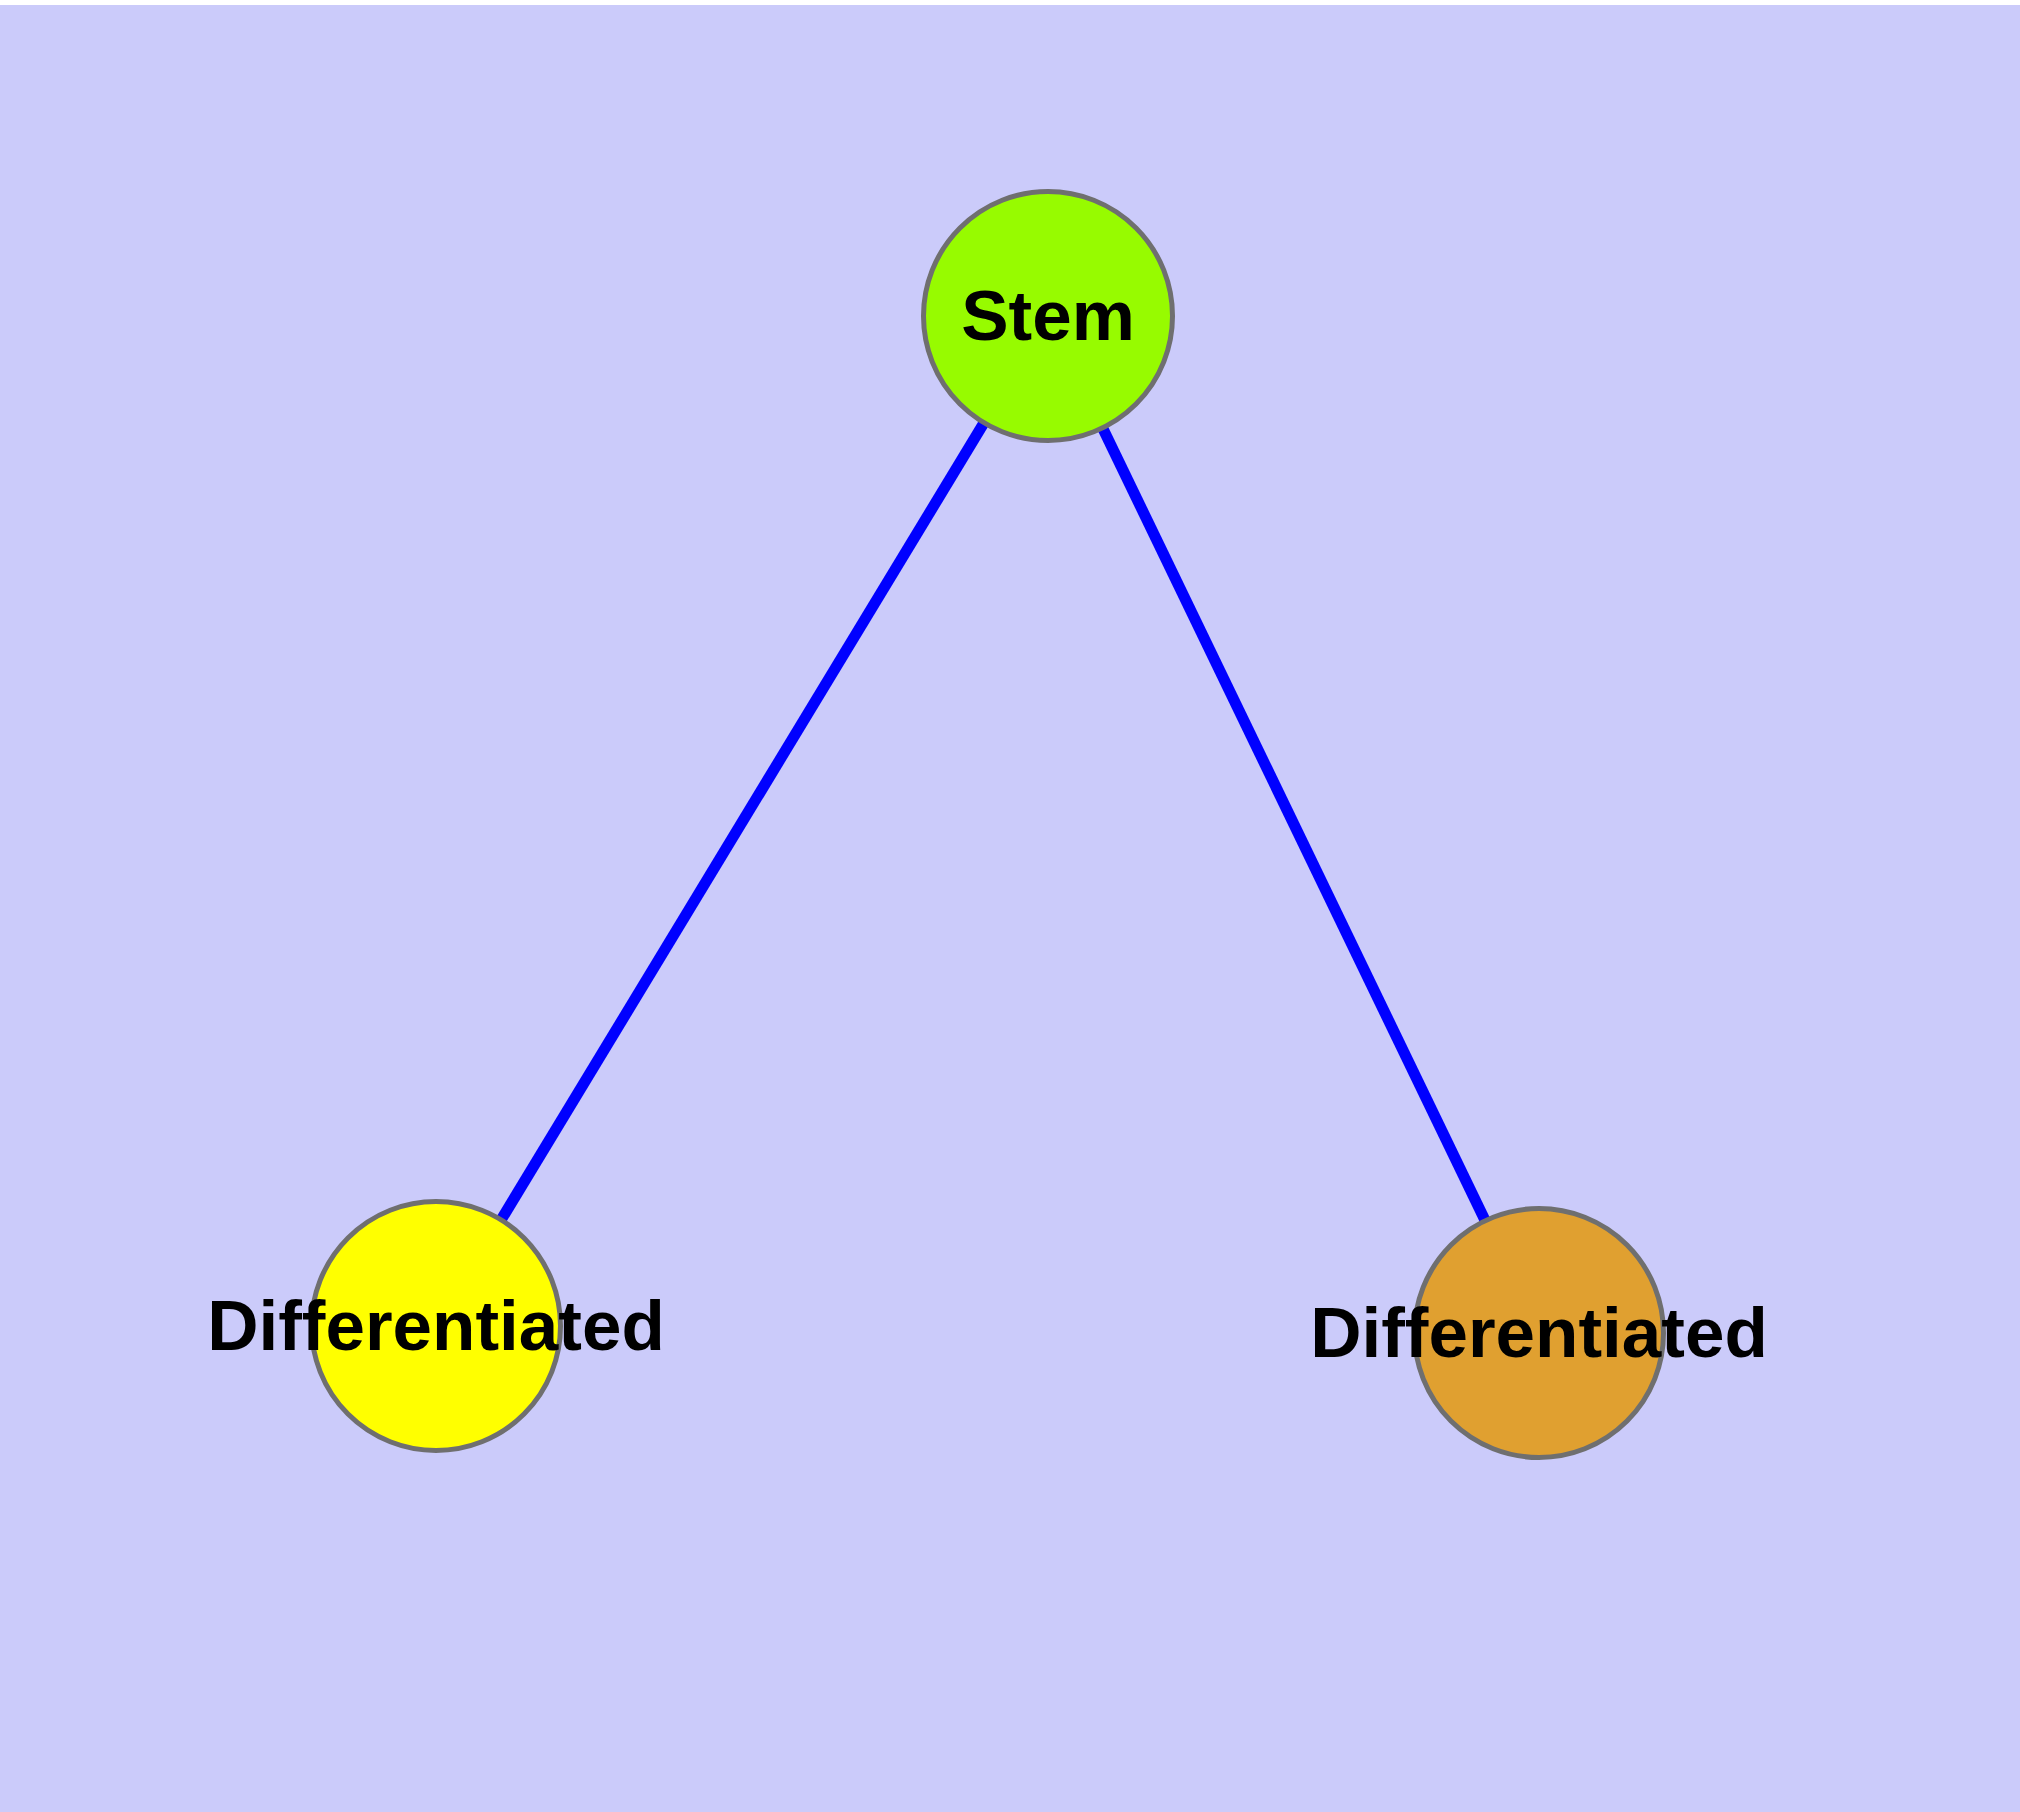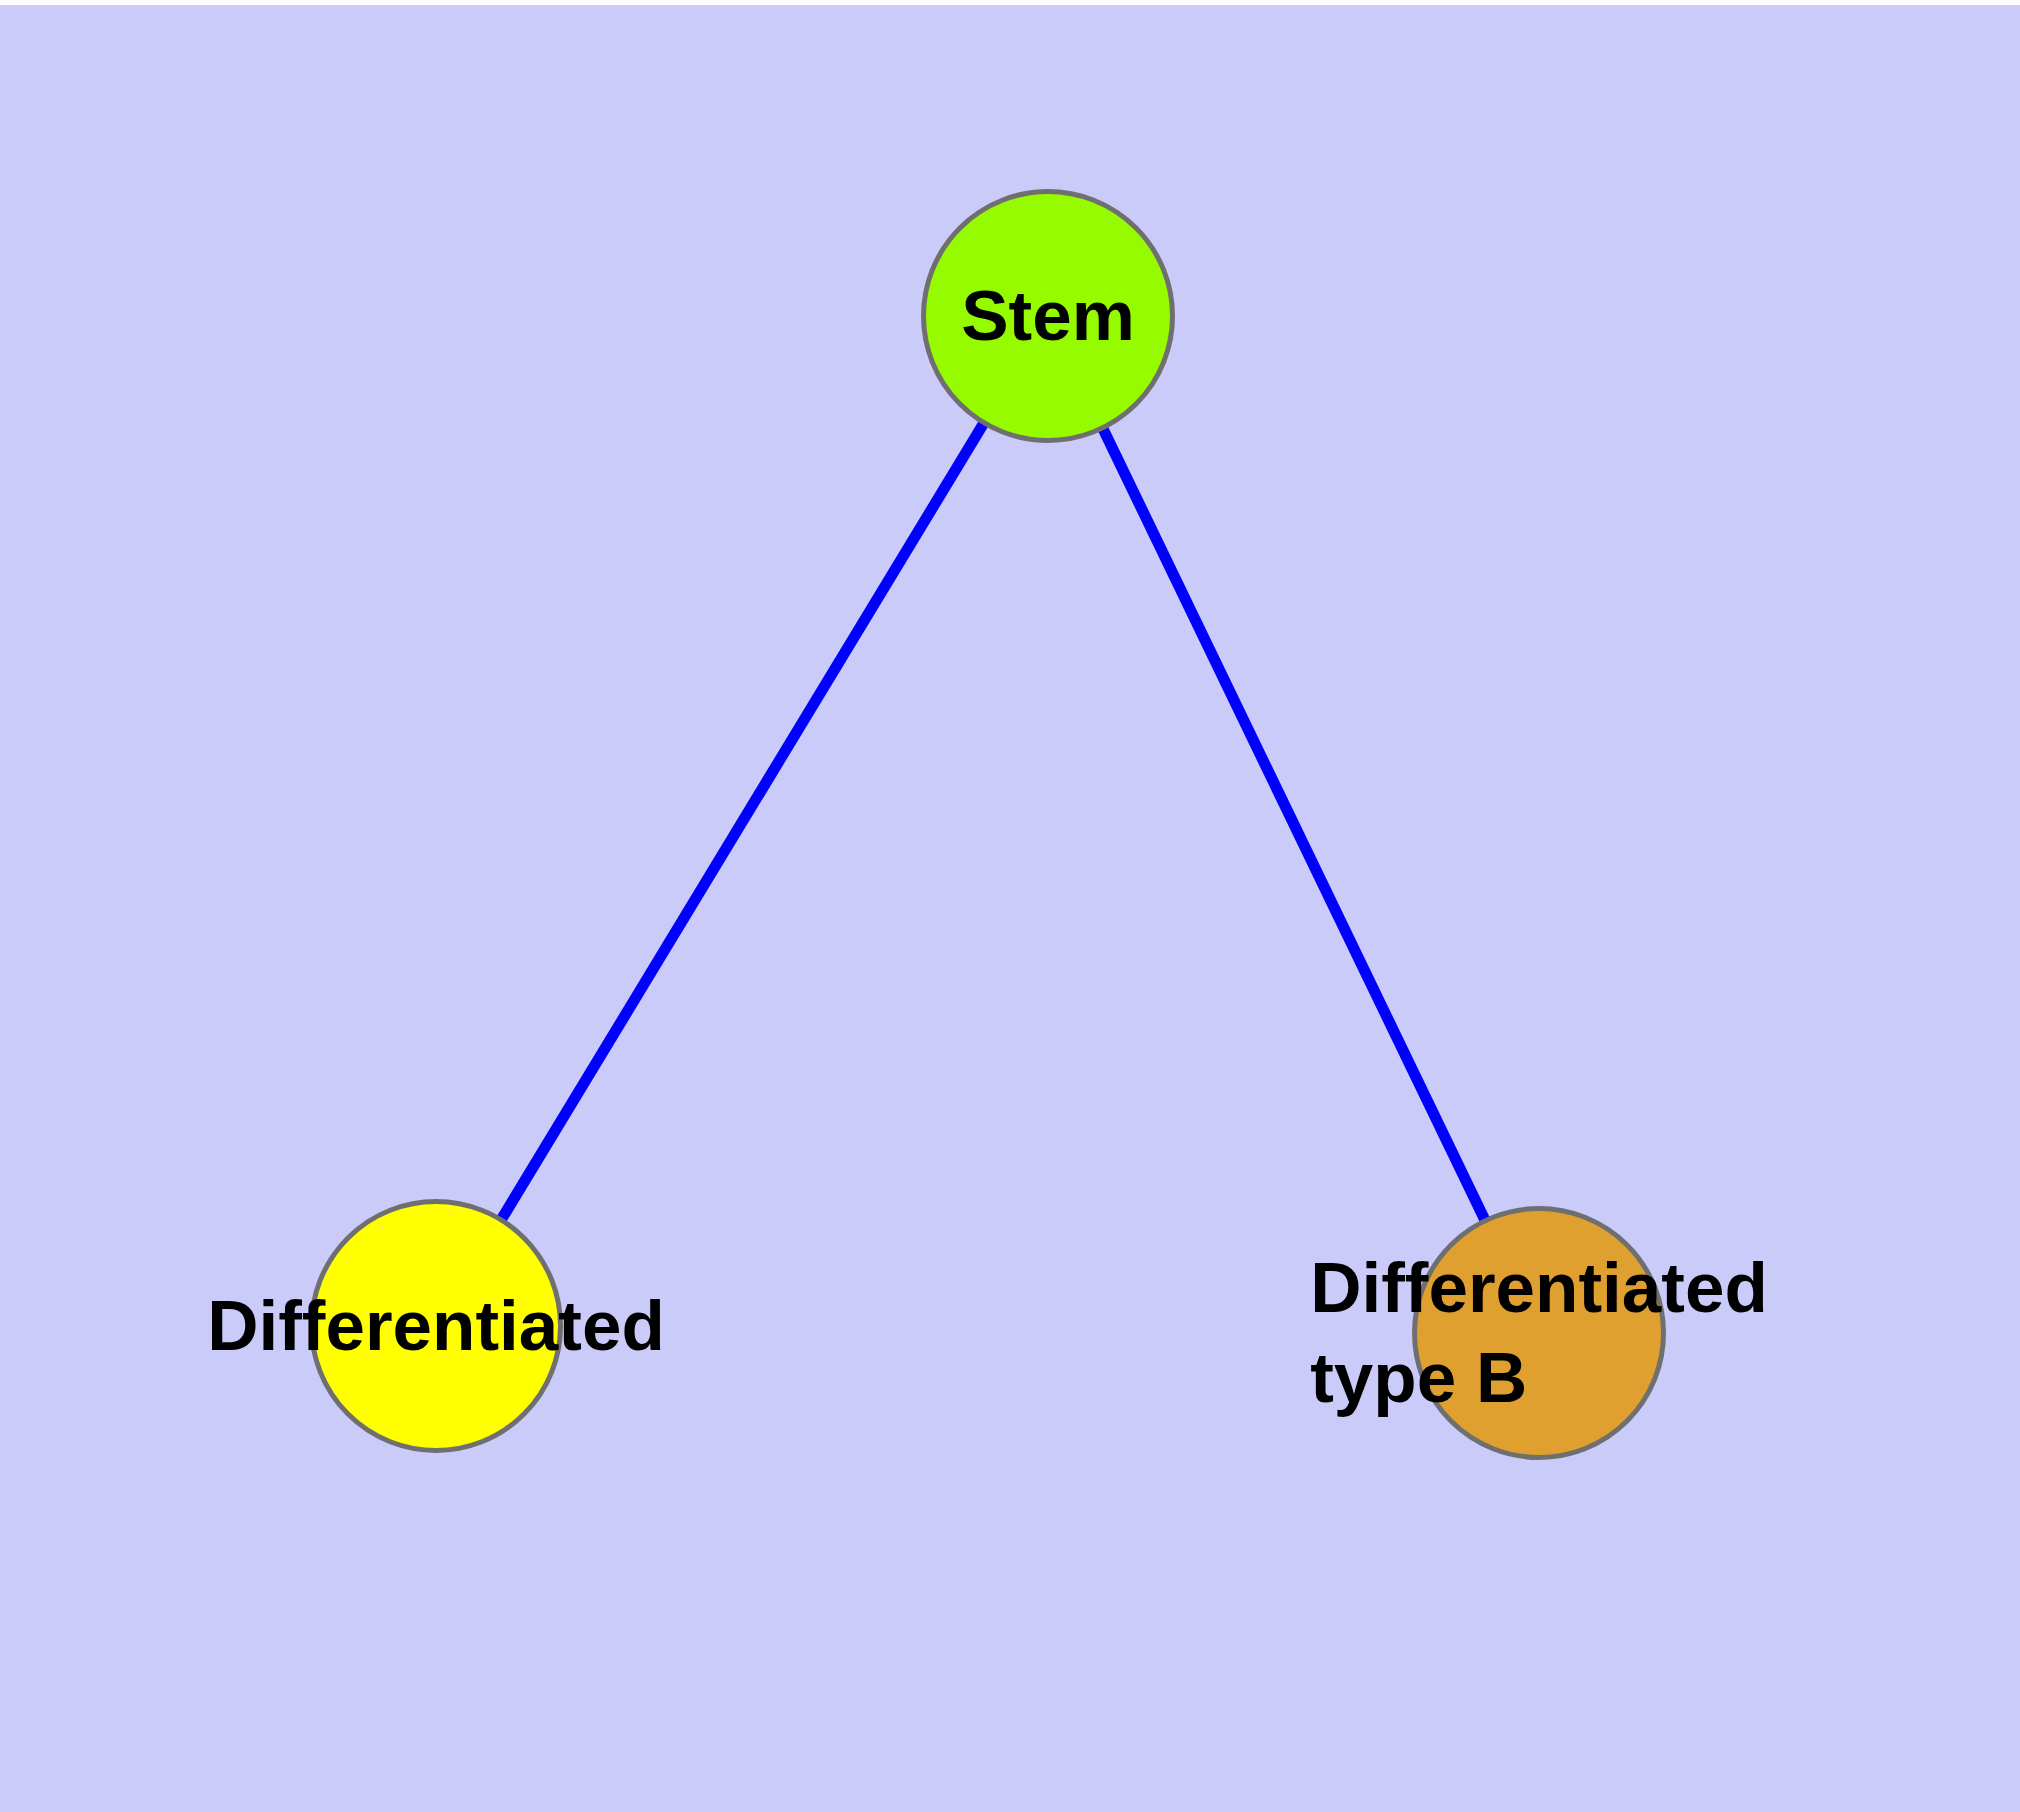--- a/index.html
+++ b/index.html
@@ -44,21 +44,21 @@
     box-sizing: border-box;
   }
   .node-label {
     position: absolute;
     left: 0; top: 0;
     transform: translate(-50%, -50%);
     font-weight: bold;
     font-size: 71px;
     line-height: 1.27;
     white-space: nowrap;
-    text-align: left;
+    text-align: right;
   }
   .node-label .line {
     display: block;
   }
 </style>
 </head>
 <body>
 
 <div class="canvas" id="canvas" style="background: rgb(203, 203, 250);">
 
@@ -78,20 +78,19 @@
     <div class="circle" style="height: 254px; width: 254px; background: rgb(255, 255, 0); border-color: rgb(111, 111, 111);"></div>
     <div class="node-label" style="color: rgb(0, 0, 0);">
       <span class="line">Differentiated</span>
     </div>
   </div>
 
   <div class="node" style="left: 1539px; top: 1333px;">
     <div class="circle" style="height: 254px; width: 254px; background: rgb(224, 160, 48); border-color: rgb(111, 111, 111);"></div>
     <div class="node-label" style="color: rgb(0, 0, 0);">
       <span class="line">Differentiated</span>
-      <span class="line">type B</span>
     </div>
   </div>
 
   <div class="top-strip" style="background: rgb(255, 255, 255);"></div>
 
 </div>
 
 
 </body></html>

